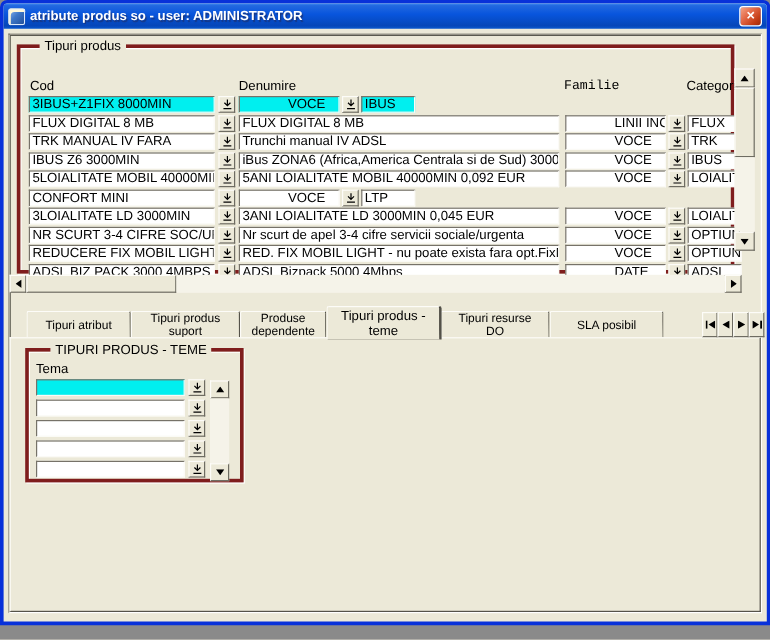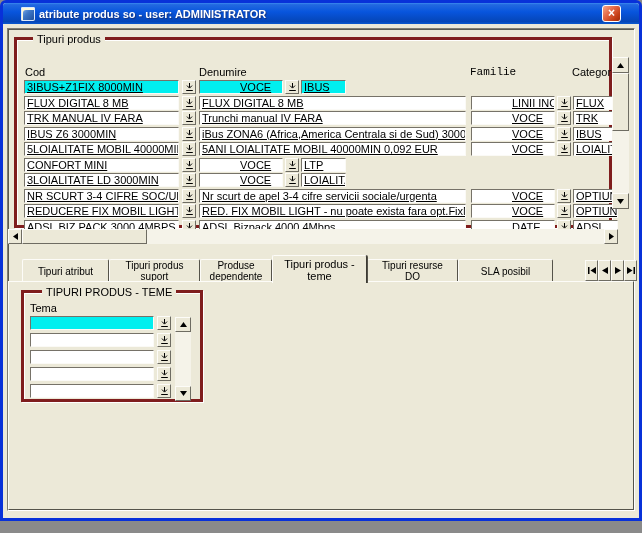--- a/index.html
+++ b/index.html
@@ -5,21 +5,21 @@
   * { margin:0; padding:0; box-sizing:border-box; }
   html,body { width:642px; height:533px; }
   body { background:#8a8a8a; font-family:"Liberation Sans",sans-serif; font-size:11px; color:#000; position:relative; overflow:hidden; }
 
   .window { position:absolute; left:0; top:0; width:642px; height:521px;
     background:#ece9d8; border:3px solid #0831d9; border-radius:6px 6px 0 0; }
 
   
   .titlebar { position:absolute; left:0; top:0; right:0; height:21px;
     background:linear-gradient(180deg,#3a8af0 0%,#2268e0 8%,#0855dd 42%,#0546b8 88%,#0a59d0 100%);
-    border-radius:3px 3px 0 0; display:flex; align-items:center; padding:0 18px; }
+    border-radius:3px 3px 0 0; display:flex; align-items:center; padding:0 4px; }
   .app-icon { width:14px; height:14px; margin-right:4px; border-radius:2px;
     background:linear-gradient(135deg,#9cc2f5 0%,#3f78c8 45%,#1c4a96 100%);
     box-shadow:inset 0 0 0 1px #dce9fb, inset 3px 4px 0 -1px #fff8d8; }
   .title-text { color:#fff; font-weight:bold; font-size:11px; text-shadow:1px 1px 1px #17357f;
     white-space:nowrap; overflow:hidden; flex:1; }
   .close-btn { width:19px; height:17px; border:1px solid #fff; border-radius:3px;
     background:linear-gradient(135deg,#f5a789 0%,#e36846 40%,#c33c15 75%,#9e2a0a 100%);
     color:#fff; font-weight:bold; font-size:12px; line-height:14px; text-align:center; cursor:pointer; }
 
   
@@ -36,21 +36,21 @@
   .grid-group .groupbox-label { left:16px; }
 
   .col-header { position:absolute; top:26px; white-space:nowrap; overflow:hidden; }
   .hdr-cod { left:8px; } .hdr-den { left:182px; } .hdr-fam { left:453px;font-family:Liberation Mono, monospace; } .hdr-cat { left:555px; width:52px; }
 
   
   .grid-rows { position:absolute; left:7px; top:40px; width:596px; }
   .grid-row { height:15.5px; display:flex; align-items:flex-start; }
   .field { height:14px; line-height:12px; background:#fff; padding:0 2px;
     border:1px solid; border-color:#767268 #fbfaf6 #fbfaf6 #767268;
-    white-space:nowrap; overflow:hidden;text-decoration:underline; }
+    white-space:nowrap; overflow:hidden; }
   .field.sel { background:#00efef; }
   .f-cod { width:155px; margin-right:3px; }
   .f-den { width:267px; margin-right:5px; }
   .f-fam { width:84px;  margin-right:2px;padding-left:40px; }
   .f-cat { width:45px; }
   .lov-btn { width:14px; height:14px; margin-right:3px; padding:0; cursor:pointer;
     background:#ece9d8; border:1px solid; border-color:#fdfcf8 #6e6c62 #6e6c62 #fdfcf8;
     display:flex; align-items:center; justify-content:center; }
   .lov-btn.t2 { margin-right:2px; }
 
@@ -150,21 +150,21 @@
             </button>
             <div class="field f-cat">FLUX</div>
           </div>
           <div class="grid-row">
             <div class="field f-cod">TRK MANUAL IV FARA</div>
             <button class="lov-btn">
               <svg width="9" height="10" viewBox="0 0 9 10">
                 <path d="M4.5 1 V5.6 M2 3.6 L4.5 6.1 L7 3.6 M1.2 8.5 H7.8" stroke="#000" stroke-width="1" fill="none"></path>
               </svg>
             </button>
-            <div class="field f-den">Trunchi manual IV FARA</div>
+            <div class="field f-den">Trunchi manual IV ADSL</div>
             <div class="field f-fam">VOCE</div>
             <button class="lov-btn t2">
               <svg width="9" height="10" viewBox="0 0 9 10">
                 <path d="M4.5 1 V5.6 M2 3.6 L4.5 6.1 L7 3.6 M1.2 8.5 H7.8" stroke="#000" stroke-width="1" fill="none"></path>
               </svg>
             </button>
             <div class="field f-cat">TRK</div>
           </div>
           <div class="grid-row">
             <div class="field f-cod">IBUS Z6 3000MIN</div>
@@ -213,20 +213,21 @@
             </button>
             <div class="field f-cat">LTP</div>
           </div>
           <div class="grid-row">
             <div class="field f-cod">3LOIALITATE LD 3000MIN</div>
             <button class="lov-btn">
               <svg width="9" height="10" viewBox="0 0 9 10">
                 <path d="M4.5 1 V5.6 M2 3.6 L4.5 6.1 L7 3.6 M1.2 8.5 H7.8" stroke="#000" stroke-width="1" fill="none"></path>
               </svg>
             </button>
+            <div class="field f-den">3ANI LOIALITATE LD 3000MIN 0,045 EUR</div>
             <div class="field f-fam">VOCE</div>
             <button class="lov-btn t2">
               <svg width="9" height="10" viewBox="0 0 9 10">
                 <path d="M4.5 1 V5.6 M2 3.6 L4.5 6.1 L7 3.6 M1.2 8.5 H7.8" stroke="#000" stroke-width="1" fill="none"></path>
               </svg>
             </button>
             <div class="field f-cat">LOIALITATE</div>
           </div>
           <div class="grid-row">
             <div class="field f-cod">NR SCURT 3-4 CIFRE SOC/URG</div>
@@ -260,21 +261,21 @@
             </button>
             <div class="field f-cat">OPTIUNE</div>
           </div>
           <div class="grid-row">
             <div class="field f-cod">ADSL BIZ PACK 3000 4MBPS</div>
             <button class="lov-btn">
               <svg width="9" height="10" viewBox="0 0 9 10">
                 <path d="M4.5 1 V5.6 M2 3.6 L4.5 6.1 L7 3.6 M1.2 8.5 H7.8" stroke="#000" stroke-width="1" fill="none"></path>
               </svg>
             </button>
-            <div class="field f-den">ADSL Bizpack 4000 4Mbps</div>
+            <div class="field f-den">ADSL Bizpack 5000 4Mbps</div>
             <div class="field f-fam">DATE</div>
             <button class="lov-btn t2">
               <svg width="9" height="10" viewBox="0 0 9 10">
                 <path d="M4.5 1 V5.6 M2 3.6 L4.5 6.1 L7 3.6 M1.2 8.5 H7.8" stroke="#000" stroke-width="1" fill="none"></path>
               </svg>
             </button>
             <div class="field f-cat">ADSL</div>
           </div>
         </div>
     </div>

